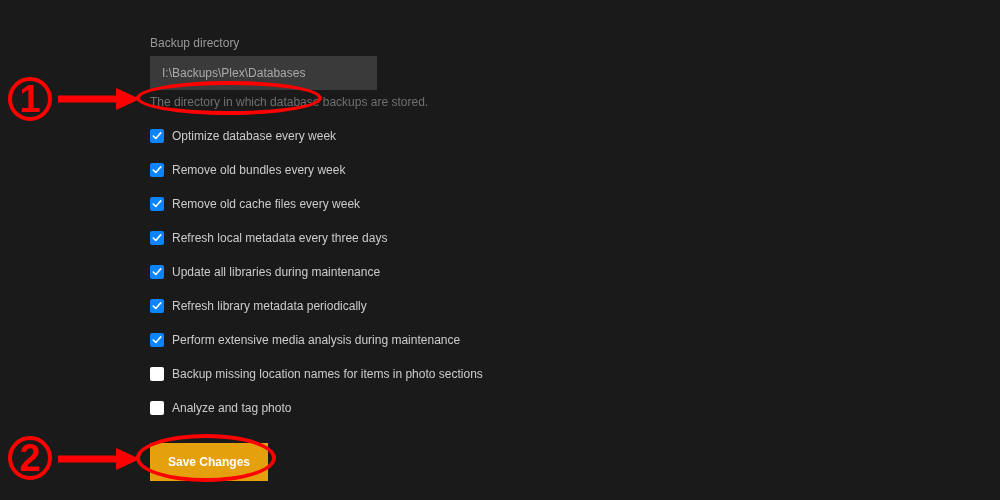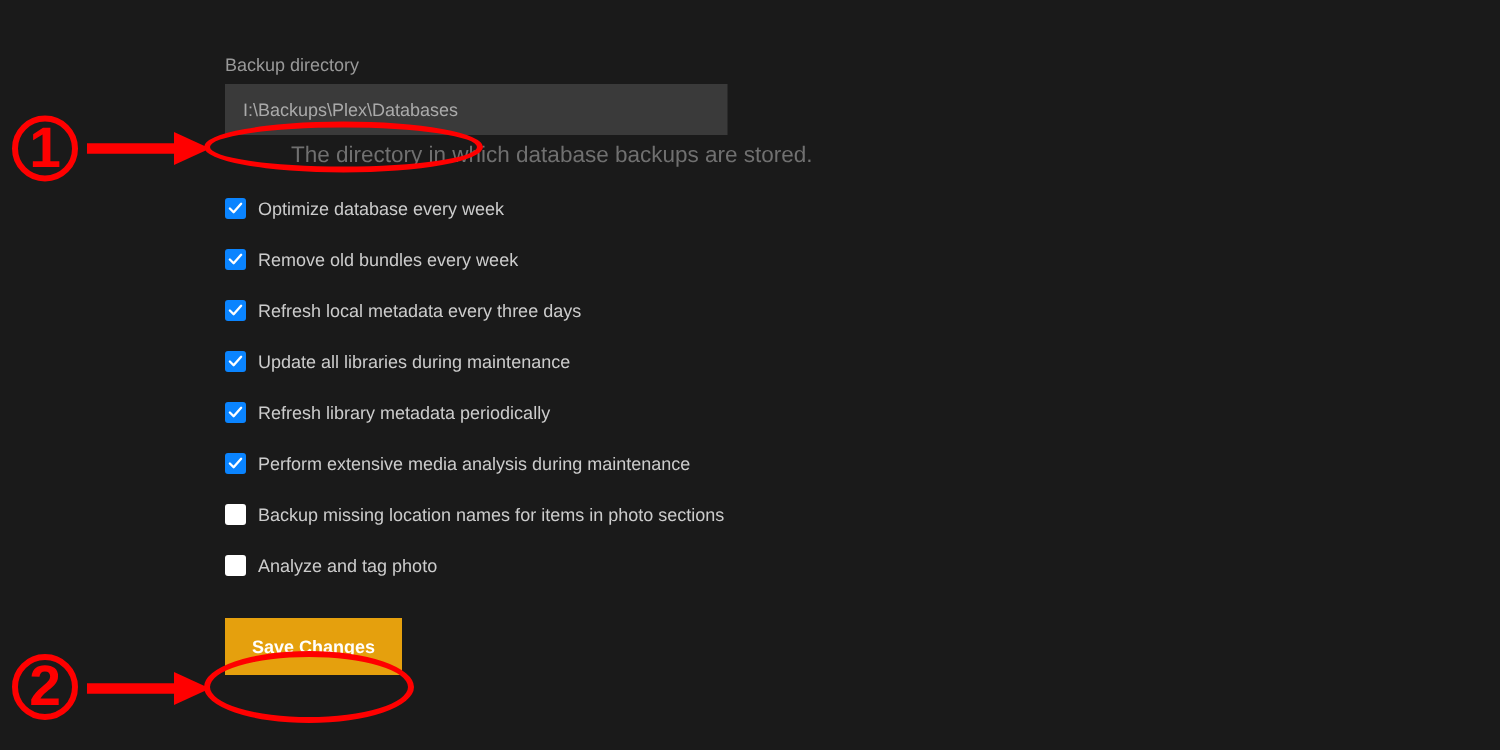--- a/index.html
+++ b/index.html
@@ -20,29 +20,28 @@
       font-size: 12px;
       margin-bottom: 6px;
       display: block;
       margin-top: 28px;
     }
     .text-input {
       background: #3a3a3a;
       border: none;
       color: #aaa;
       padding: 10px 12px;
-      width: 335px;
+      width: 227px;
       font-size: 12px;
       display: block;
     }
     .help-text {
       color: #707070;
-      font-size: 15px;
+      font-size: 12px;
       margin-top: 5px;
-      margin-left: 44px;
     }
     .checkbox-row {
       margin-top: 20px;
       display: flex;
       align-items: flex-end;
     }
     .checkbox {
       width: 14px;
       height: 14px;
       border-radius: 2px;
@@ -133,20 +132,28 @@
           </svg>
         </span>
         <span class="checkbox-label">Remove old bundles every week</span>
       </div>
       <div class="checkbox-row">
         <span class="checkbox checked">
           <svg viewBox="0 0 16 16">
             <path d="M2 8 L6 12 L14 3" stroke="#fff" stroke-width="2.5" fill="none" stroke-linecap="round" stroke-linejoin="round"></path>
           </svg>
         </span>
+        <span class="checkbox-label">Remove old cache files every week</span>
+      </div>
+      <div class="checkbox-row">
+        <span class="checkbox checked">
+          <svg viewBox="0 0 16 16">
+            <path d="M2 8 L6 12 L14 3" stroke="#fff" stroke-width="2.5" fill="none" stroke-linecap="round" stroke-linejoin="round"></path>
+          </svg>
+        </span>
         <span class="checkbox-label">Refresh local metadata every three days</span>
       </div>
       <div class="checkbox-row">
         <span class="checkbox checked">
           <svg viewBox="0 0 16 16">
             <path d="M2 8 L6 12 L14 3" stroke="#fff" stroke-width="2.5" fill="none" stroke-linecap="round" stroke-linejoin="round"></path>
           </svg>
         </span>
         <span class="checkbox-label">Update all libraries during maintenance</span>
       </div>

